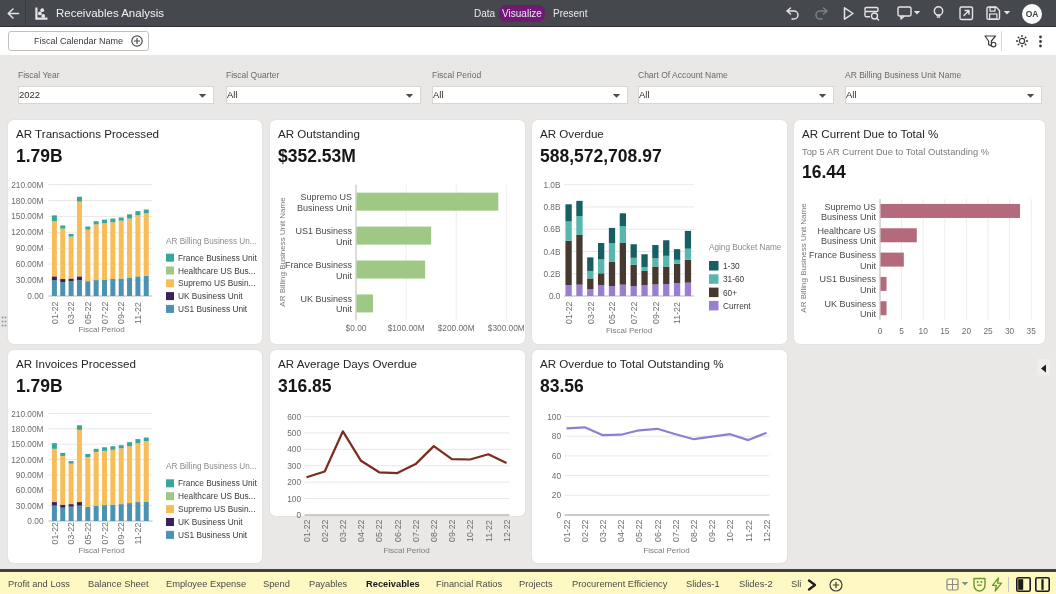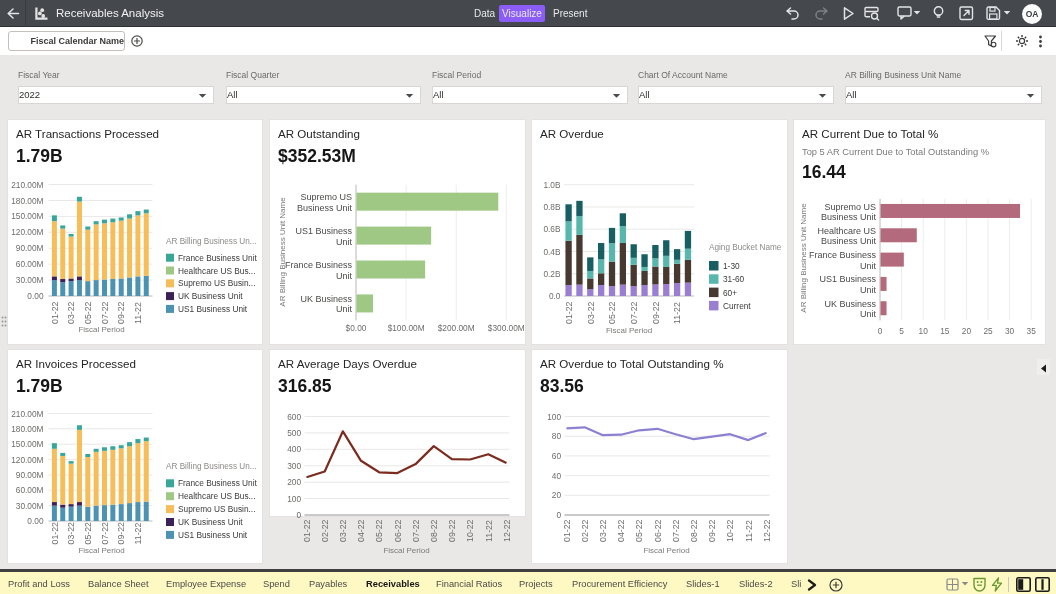--- a/index.html
+++ b/index.html
@@ -1,31 +1,31 @@
 <!DOCTYPE html>
 <html><head><meta charset="utf-8">
 <style>
 * { margin:0; padding:0; box-sizing:border-box; }
 html,body { width:1056px; height:594px; overflow:hidden;
   font-family:"Liberation Sans", sans-serif; background:#e9e8e7; }
 svg text { font-family:"Liberation Sans", sans-serif; }
 .topbar { position:absolute; left:0; top:0; width:100%; height:27px; background:#45484d; }
 .topbar .title { position:absolute; left:56px; top:7px; color:#f2f2f3; font-size:11.5px; }
 .ttab { position:absolute; top:5px; height:17px; line-height:17px; color:#e9eaeb; font-size:10px; }
-.ttab.sel { background:#8b5cf6; border-radius:2px; width:46px; text-align:center; }
+.ttab.sel { background:#701a75; border-radius:7px; width:46px; text-align:center; }
 .avatar { position:absolute; left:1022px; top:3.5px; width:20px; height:20px; border-radius:50%;
   background:#fbfbfb; color:#3c3f44; font-size:8.5px; font-weight:bold; text-align:center; line-height:20px; }
 .row2 { position:absolute; left:0; top:27px; width:100%; height:28px; background:#fff; }
-.pill { position:absolute; left:8px; top:4px; width:117px; height:20px; border:1px solid #c3c0bc;
-  border-radius:3px; font-size:9px; text-align:right; line-height:18px; background:#fff; color:#3a3a38;font-weight:bold; }
+.pill { position:absolute; left:8px; top:4px; width:141px; height:20px; border:1px solid #c3c0bc;
+  border-radius:3px; font-size:9px; text-align:center; line-height:18px; background:#fff; color:#3a3a38; }
 .filters { position:absolute; left:4px; top:55px; width:100%; height:55px; background:#eae8e6; }
 .flabel { position:absolute; top:15px; font-size:8.5px; color:#6b6966; }
 .fsel { position:absolute; top:31px; height:18px; background:#fff; border:1px solid #d8d5d2;
   font-size:9.5px; color:#2e2e2c; line-height:16px; }
-.card { position:absolute; background:#fff; border-radius:0; box-shadow:0 0 0 1px #e4e2e0; }
+.card { position:absolute; background:#fff; border-radius:6px; box-shadow:0 0 0 1px #e4e2e0; }
 .ctitle { position:absolute; left:8px; top:7px; font-size:11.6px; color:#252525; }
 .csub { position:absolute; left:8px; top:26.5px; font-size:9.3px; color:#7b7a78; }
 .cnum { position:absolute; left:8px; top:25.5px; font-size:17.5px; font-weight:bold; color:#161616; }
 .bottombar { position:absolute; left:0; top:569px; width:100%; height:25px; background:#fef9c3;
   border-top:3px solid #404040; }
 .tab { position:absolute; top:7px; font-size:9.3px; color:#4a4a48; }
 .tab.active { font-weight:bold; color:#161616; }
 </style></head>
 <body>
 <div class="topbar">
@@ -229,20 +229,21 @@
       <text x="82.0" y="192.4" font-size="9.0" fill="#4a4a48" text-anchor="end" font-weight="normal">Unit</text>
       <text x="86.0" y="211.0" font-size="8.3" fill="#6e6d6b" text-anchor="middle" font-weight="normal">$0.00</text>
       <text x="136.1" y="211.0" font-size="8.3" fill="#6e6d6b" text-anchor="middle" font-weight="normal">$100.00M</text>
       <text x="186.2" y="211.0" font-size="8.3" fill="#6e6d6b" text-anchor="middle" font-weight="normal">$200.00M</text>
       <text x="236.3" y="211.0" font-size="8.3" fill="#6e6d6b" text-anchor="middle" font-weight="normal">$300.00M</text>
       <text x="15.0" y="132.0" font-size="8.0" fill="#7b7a78" text-anchor="middle" font-weight="normal" transform="rotate(-90 15.0 132.0)">AR Billing Business Unit Name</text>
     </svg>
   </div>
 <div class="card" style="left:532px;top:120px;width:255px;height:224px">
     <div class="ctitle">AR Overdue</div>
+    <div class="cnum">588,572,708.97</div>
     <svg width="255" height="224" viewBox="0 0 255 224" style="position:absolute;left:0;top:0">
       <text x="28.5" y="179.0" font-size="8.3" fill="#6e6d6b" text-anchor="end" font-weight="normal">0.0</text>
       <line x1="32.00" y1="153.74" x2="162.00" y2="153.74" stroke="#e3e2e1" stroke-width="0.8"></line>
       <text x="28.5" y="156.7" font-size="8.3" fill="#6e6d6b" text-anchor="end" font-weight="normal">0.2B</text>
       <line x1="32.00" y1="131.48" x2="162.00" y2="131.48" stroke="#e3e2e1" stroke-width="0.8"></line>
       <text x="28.5" y="134.5" font-size="8.3" fill="#6e6d6b" text-anchor="end" font-weight="normal">0.4B</text>
       <line x1="32.00" y1="109.22" x2="162.00" y2="109.22" stroke="#e3e2e1" stroke-width="0.8"></line>
       <text x="28.5" y="112.2" font-size="8.3" fill="#6e6d6b" text-anchor="end" font-weight="normal">0.6B</text>
       <line x1="32.00" y1="86.96" x2="162.00" y2="86.96" stroke="#e3e2e1" stroke-width="0.8"></line>
       <text x="28.5" y="90.0" font-size="8.3" fill="#6e6d6b" text-anchor="end" font-weight="normal">0.8B</text>

